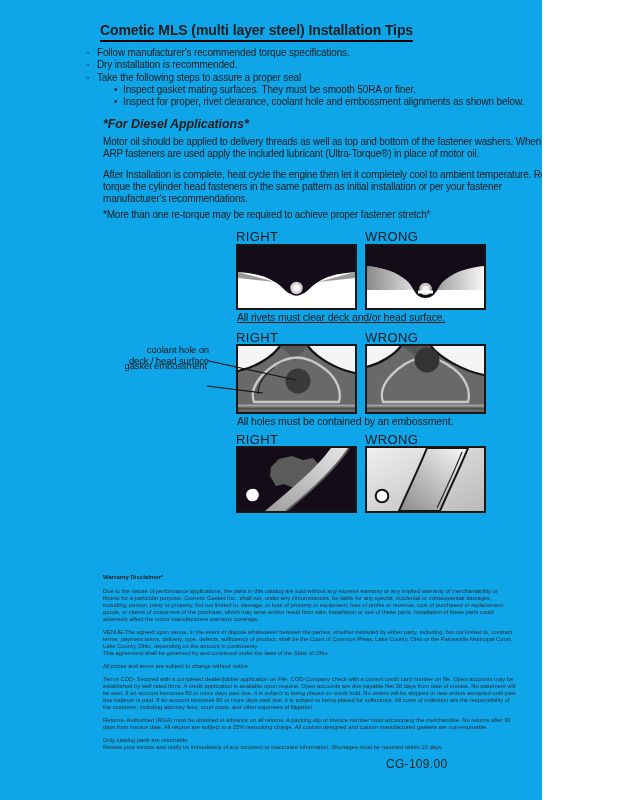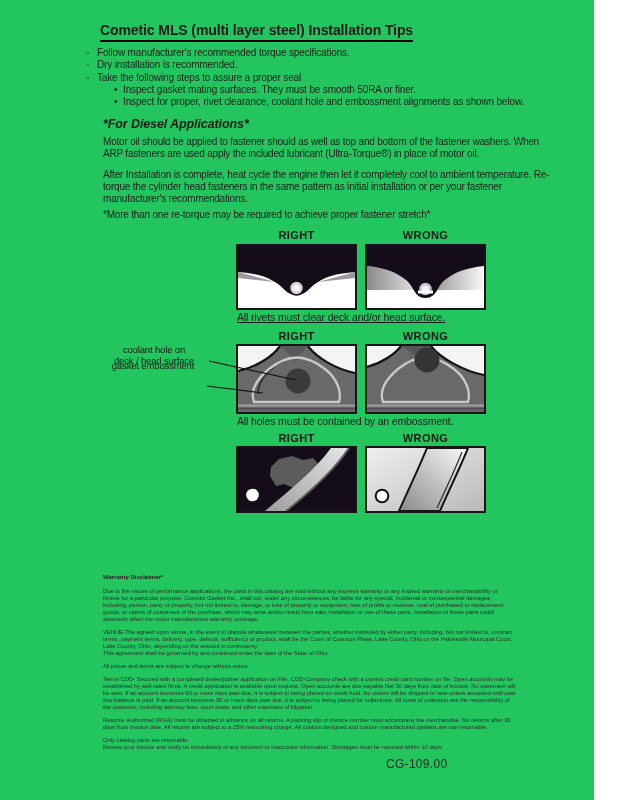--- a/index.html
+++ b/index.html
@@ -1,41 +1,41 @@
 <!DOCTYPE html>
 <html><head>
 <meta charset="utf-8">
 <style>
   html,body{margin:0;padding:0;background:#ffffff;}
-  .page{position:relative;width:594px;height:800px;background:#22c55e;overflow:hidden;
+  .page{position:relative;width:542px;height:800px;background:#0ea5e9;overflow:hidden;
         font-family:"Liberation Sans","DejaVu Sans",sans-serif;color:#1c1c1c;}
   .abs{position:absolute;}
   
   .title{left:100px;top:22px;font-size:14px;font-weight:700;letter-spacing:-0.1px;
          border-bottom:2px solid #000;padding-bottom:2px;display:inline-block;}
   
   .tips{left:86px;top:47px;width:470px;font-size:10px;line-height:12.3px;letter-spacing:-0.15px;}
   .brow{display:flex;}
   .bm{width:11px;flex:none;}
   .sub{margin-left:28px;}
   .bm2{width:9px;flex:none;}
   
   .diesel{left:103px;top:117px;width:455px;}
   .dhead{font-size:12.5px;font-weight:700;margin:0 0 5px 0;letter-spacing:-0.1px;font-style:italic;}
   .dpara{font-size:10px;line-height:11.7px;letter-spacing:-0.2px;margin:0 0 10px 0;}
   .dpara2{margin-bottom:4px;}
   .dnote{font-size:10px;letter-spacing:-0.2px;}
   
-  .dlabel{position:absolute;width:121px;text-align:center;font-size:11px;font-weight:700;
+  .dlabel{position:absolute;width:121px;font-size:13px;font-weight:400;
           letter-spacing:0.4px;color:#191919;}
   .panel{position:absolute;width:121px;border:2px solid #161616;background:#fff;box-sizing:border-box;}
   .panel svg{display:block;width:100%;height:100%;}
   .h1{height:66px}.h2{height:70px}.h3{height:67px}
   .caption{position:absolute;font-size:10.5px;letter-spacing:-0.15px;color:#1b1b1b;line-height:12px;}
-  .ann{position:absolute;font-size:9.5px;line-height:11px;text-align:center;letter-spacing:-0.15px;color:#161616;}
+  .ann{position:absolute;font-size:9.5px;line-height:11px;text-align:right;letter-spacing:-0.15px;color:#161616;}
   .leader{position:absolute;left:203px;top:353px;width:100px;height:48px;pointer-events:none;z-index:5;}
   
   .warranty{left:103px;top:574px;width:413px;font-size:5.8px;line-height:7px;color:#2e2e2e;letter-spacing:0;}
   .whead{font-weight:700;font-size:6px;margin:0 0 7px 0;color:#222;}
   .fp{margin:0 0 6px 0;}
   .fp0{margin:0;}
   
   .pagenum{left:386px;top:757px;font-size:12px;letter-spacing:0.3px;color:#262626;}
 </style>
 </head>
@@ -63,21 +63,21 @@
       <span>Inspect gasket mating surfaces.  They must be smooth 50RA or finer.</span>
     </div>
     <div class="brow sub">
       <span class="bm2">•</span>
       <span>Inspect for proper, rivet clearance, coolant hole and embossment alignments as shown below.</span>
     </div>
   </div>
 
   <div class="abs diesel">
     <div class="dhead">*For Diesel Applications*</div>
-    <div class="dpara">Motor oil should be applied to fastener should as well as top and bottom of the fastener washers. When ARP fasteners are used apply the included lubricant (Ultra-Torque®) in place of motor oil.</div>
+    <div class="dpara">Motor oil should be applied to delivery threads as well as top and bottom of the fastener washers. When ARP fasteners are used apply the included lubricant (Ultra-Torque®) in place of motor oil.</div>
     <div class="dpara dpara2">After Installation is complete, heat cycle the engine then let it completely cool to ambient temperature. Re-torque the cylinder head fasteners in the same pattern as initial installation or per your fastener manufacturer's recommendations.</div>
     <div class="dnote">*More than one re-torque may be required to achieve proper fastener stretch*</div>
   </div>
 
   <div class="dlabel" style="left:236px;top:229px;">RIGHT</div>
   <div class="dlabel" style="left:365px;top:229px;">WRONG</div>
 
   <div class="panel h1" style="left:236px;top:244px;">
     <svg viewBox="0 0 117 62" preserveAspectRatio="none">
       <rect x="0" y="0" width="117" height="62" fill="#ffffff"></rect>

